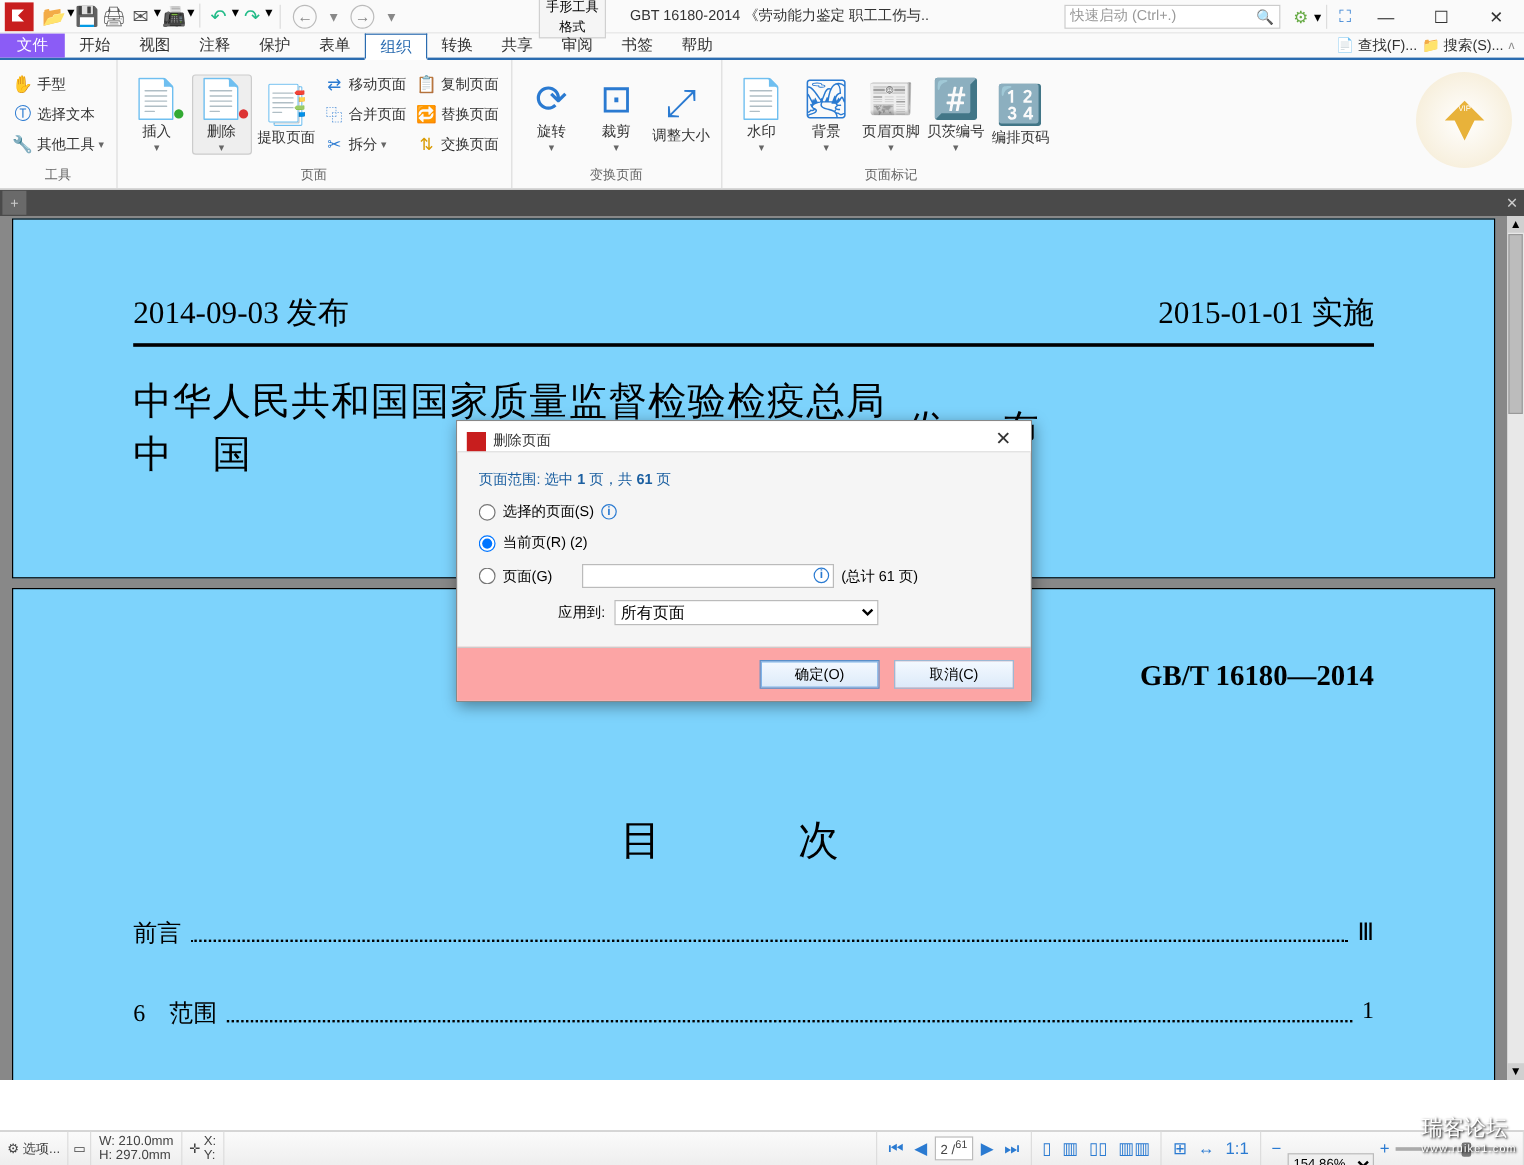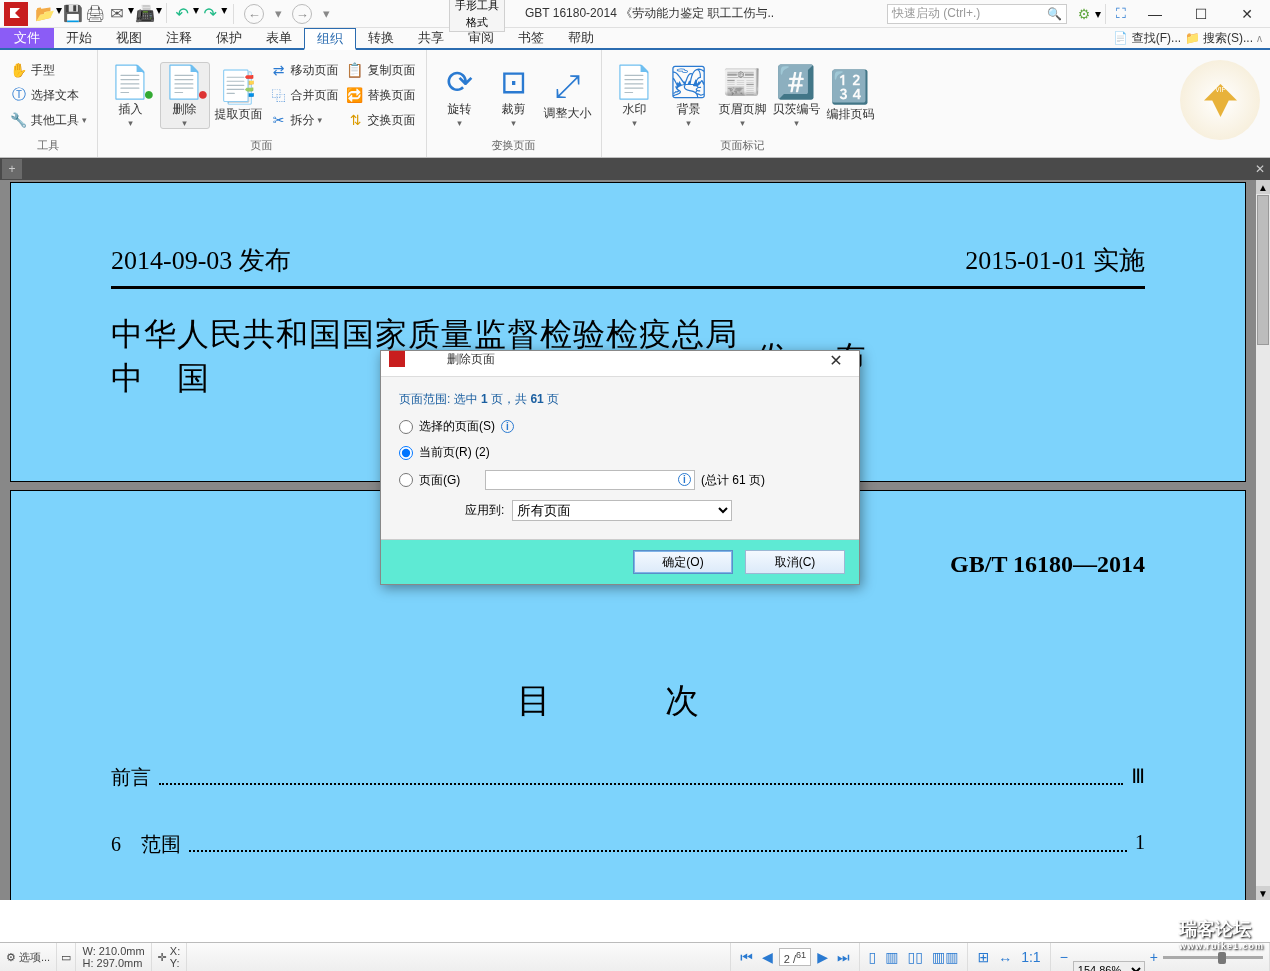--- a/index.html
+++ b/index.html
@@ -70,47 +70,47 @@
 .page1 .publish{font-size:30px;margin-left:20px;letter-spacing:20px;}
 .page2{top:310px;height:500px;}
 .page2 .content{padding:60px 100px;font-family:SimSun,serif;}
 .page2 .std-no{text-align:right;font-size:24px;font-weight:bold;}
 .page2 .toc-title{text-align:center;font-size:34px;margin-top:100px;letter-spacing:40px;}
 .page2 .toc-line{display:flex;font-size:20px;margin-top:40px;}
 .page2 .toc-line .dots{flex:1;border-bottom:2px dotted #000;margin:0 8px 6px;}
 
 
 .dialog{position:absolute;left:380px;top:350px;width:480px;background:#f5f5f5;border:1px solid #888;box-shadow:2px 3px 12px rgba(0,0,0,0.4);font-size:12px;}
-.dialog .titlebar2{height:26px;display:flex;align-items:flex-start;padding:0 8px;background:#fff;border-bottom:1px solid #ddd;gap:36px;}
+.dialog .titlebar2{height:26px;display:flex;align-items:flex-end;padding:0 8px;background:#fff;border-bottom:1px solid #ddd;}
 .dialog .titlebar2 .dico{width:16px;height:16px;background:#c81e1e;margin-right:6px;}
 .dialog .titlebar2 .dtitle{font-size:12px;color:#333;}
 .dialog .titlebar2 .dclose{margin-left:auto;font-size:16px;color:#333;cursor:pointer;width:30px;text-align:center;}
 .dialog .body{padding:14px 18px;}
 .dialog .rangeinfo{color:#1b5fa0;margin-bottom:10px;}
 .dialog .opt{display:flex;align-items:center;gap:6px;margin:9px 0;}
 .dialog input[type=radio]{width:14px;height:14px;}
 .dialog .infoicon{color:#2a7ad1;font-weight:bold;border:1px solid #2a7ad1;border-radius:50%;width:13px;height:13px;font-size:10px;display:inline-flex;align-items:center;justify-content:center;}
 .dialog .pageinput{border:1px solid #bbb;width:210px;height:20px;padding:0 4px;}
 .dialog .applyrow{display:flex;align-items:center;gap:8px;margin:10px 0 4px 66px;}
 .dialog select{border:1px solid #bbb;width:220px;height:21px;background:#fff;}
-.dialog .footer{border-top:1px solid #ccc;padding:10px 14px;display:flex;justify-content:flex-end;gap:12px;background:#5eead4;}
+.dialog .footer{border-top:1px solid #ccc;padding:10px 14px;display:flex;justify-content:flex-end;gap:12px;background:#fca5a5;}
 .dialog .dbtn{width:100px;height:24px;border:1px solid #9cb8d4;background:linear-gradient(#f4f9ff,#dceaf9);cursor:pointer;font-size:12px;}
 .dialog .dbtn.primary{border-color:#5a8fc8;box-shadow:0 0 0 1px #7fb3e8 inset;}
 
 
 .statusbar{position:absolute;bottom:0;left:0;right:0;height:29px;background:linear-gradient(#fbfbfb,#eee);border-top:1px solid #bbb;display:flex;align-items:center;font-size:11px;color:#444;}
 .statusbar .sb-item{display:flex;align-items:center;padding:0 6px;height:100%;border-right:1px solid #ddd;gap:3px;}
 .statusbar .sb-item.icon-only{padding:0 4px;}
 .statusbar .navbtn{font-size:14px;color:#2a7ad1;cursor:pointer;padding:0 3px;}
 .statusbar .pagebox{border:1px solid #bbb;padding:1px 4px;background:#fff;font-size:11px;}
 .statusbar .zoom{display:flex;align-items:center;gap:2px;}
 .statusbar .zoom .track{width:100px;height:3px;background:#aaa;position:relative;}
 .statusbar .zoom .handle{position:absolute;top:-4px;left:55px;width:8px;height:12px;background:#777;border-radius:2px;}
 .statusbar select.zcombo{border:1px solid #bbb;height:18px;font-size:11px;width:72px;margin-top:25px;}
-.statusbar .watermark{position:absolute;right:6px;bottom:20px;font-size:18px;color:#fff;text-shadow:1px 1px 2px #000;font-weight:bold;}
+.statusbar .watermark{position:absolute;right:6px;bottom:9px;font-size:18px;color:#fff;text-shadow:1px 1px 2px #000;font-weight:normal;}
 .statusbar .watermark small{display:block;font-size:9px;letter-spacing:1px;}
 </style>
 </head>
 <body>
 
 <div class="titlebar">
   <div class="logo">
     <svg width="16" height="16" viewBox="0 0 16 16">
         <path d="M2 2h10l-5 5 5 5H2z" fill="#fff"></path>
       </svg>

